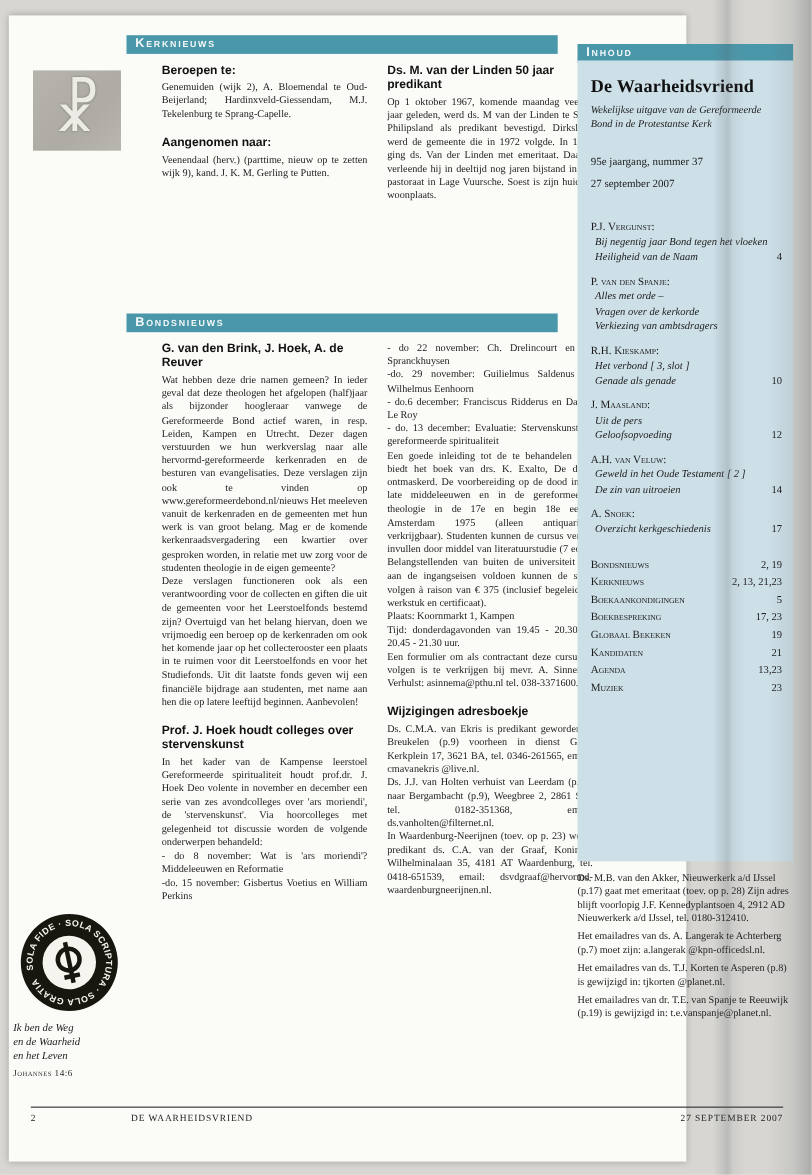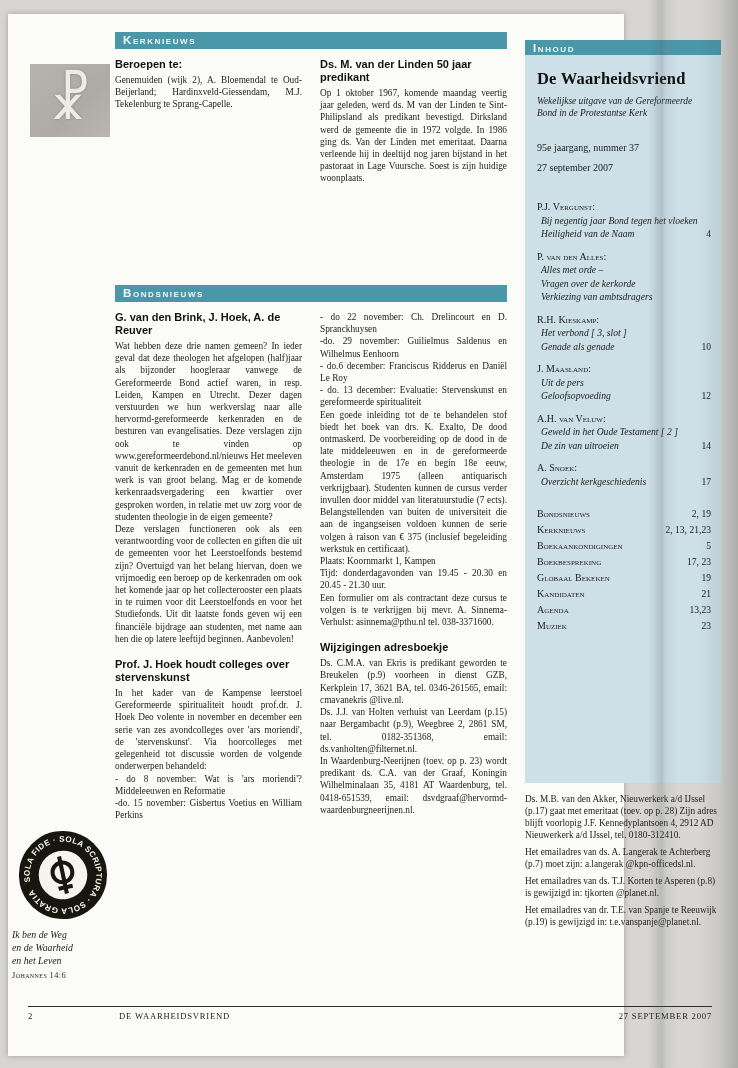--- a/index.html
+++ b/index.html
@@ -21,21 +21,21 @@
     position:absolute; height:17px; background:#4a97aa; color:#f3f8f9;
     font-family:"Liberation Sans", sans-serif;
     font-size:11.5px; line-height:17px; font-weight:600;
     font-variant:small-caps; letter-spacing:1.6px; padding-left:8px;
   }
   .bar-kerk   { left:107px; top:18px;  width:392px; }
   .bar-bonds  { left:107px; top:271px; width:392px; }
   .bar-inhoud { left:517px; top:26px;  width:196px; }
 
   
-  .cols { position:absolute; display:flex; gap:18px; overflow:hidden; }
+  .cols { position:absolute; display:flex; gap:18px; overflow:hidden;margin-left:32px; }
   .kerk-cols  { left:107px; top:44px;  width:392px; height:216px; }
   .bonds-cols { left:107px; top:297px; width:392px; height:692px; }
   .col { width:187px; }
   .article { margin-bottom:13px; }
   .article h3 {
     font-family:"Liberation Sans", sans-serif;
     font-size:11px; line-height:13px; font-weight:700; color:#121212;
     margin-bottom:3px;
   }
   .body {
@@ -115,20 +115,24 @@
   <div class="logo-box">
     <div class="chirho-glyph">☧</div>
   </div>
 
   <div class="cols kerk-cols">
     <div class="col">
       <div class="article">
         <h3>Beroepen te:</h3>
         <p class="body">Genemuiden (wijk 2), A. Bloemendal te Oud-Beijerland; Hardinxveld-Giessendam, M.J. Tekelenburg te Sprang-Capelle.</p>
       </div>
+      <div class="article">
+        <h3>Aangenomen naar:</h3>
+        <p class="body">Veenendaal (herv.) (parttime, nieuw op te zetten wijk 9), kand. J. K. M. Gerling te Putten.</p>
+      </div>
     </div>
     <div class="col">
       <div class="article">
         <h3>Ds. M. van der Linden 50 jaar predikant</h3>
         <p class="body">Op 1 oktober 1967, komende maandag veertig jaar geleden, werd ds. M van der Linden te Sint-Philipsland als predikant bevestigd. Dirksland werd de gemeente die in 1972 volgde. In 1986 ging ds. Van der Linden met emeritaat. Daarna verleende hij in deeltijd nog jaren bijstand in het pastoraat in Lage Vuursche. Soest is zijn huidige woonplaats.</p>
       </div>
     </div>
   </div>
 
   <div class="cols bonds-cols">
@@ -180,21 +184,21 @@
             <div class="toc-title">Bij negentig jaar Bond tegen het vloeken</div>
             <div class="toc-title">Heiligheid van de Naam</div>
             <div class="toc-title"></div>
           </div>
           <div class="toc-page">4</div>
         </div>
 
 
         <div class="toc-entry">
           <div class="toc-left">
-            <div class="toc-author">P. van den Alles:</div>
+            <div class="toc-author">P. van den Spanje:</div>
             <div class="toc-title">Alles met orde –</div>
             <div class="toc-title">Vragen over de kerkorde</div>
             <div class="toc-title">Verkiezing van ambtsdragers</div>
           </div>
           <div class="toc-page"></div>
         </div>
 
         <div class="toc-entry">
           <div class="toc-left">
             <div class="toc-author">R.H. Kieskamp:</div>

